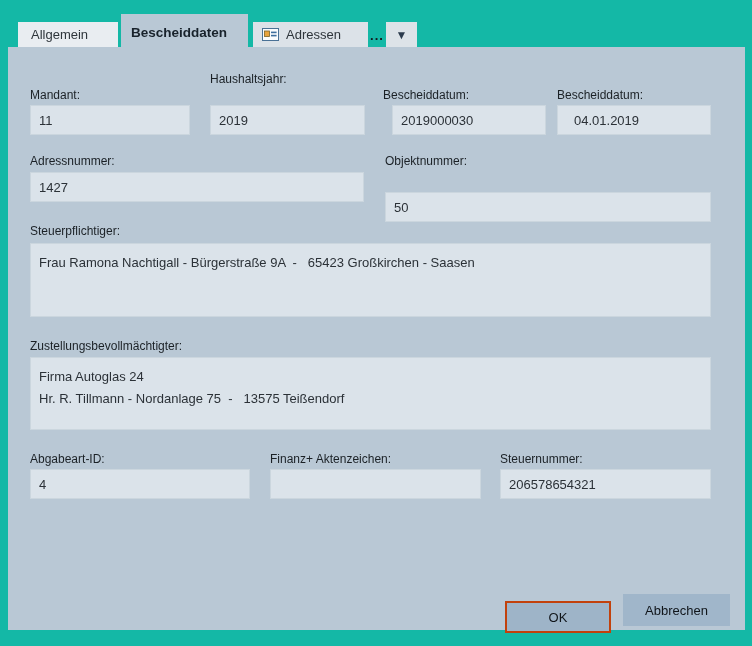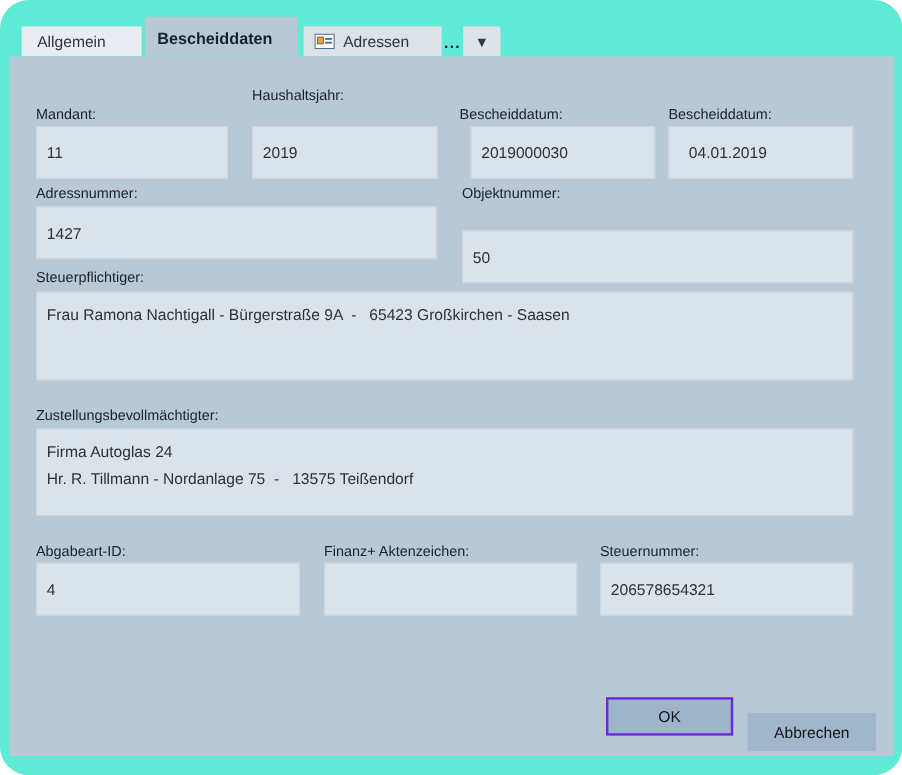--- a/index.html
+++ b/index.html
@@ -1,23 +1,22 @@
 <!DOCTYPE html>
 <html><head>
 <meta charset="utf-8">
 <style>
   html, body { margin: 0; padding: 0; background: #ffffff; }
   * { box-sizing: border-box; }
   #window {
     position: relative;
     width: 752px; height: 646px;
-    background: #5eead4;
+    background: #14b8a6;
     font-family: "Liberation Sans", sans-serif;
     overflow: hidden;
-    border-radius: 24px;
   }
   
   .tab {
     position: absolute;
     display: flex; align-items: center;
     font-size: 13px; color: #2e353b;
     cursor: default;
   }
   .tab-inactive-1 {
     left: 18px; top: 22px; width: 100px; height: 25px;
@@ -55,39 +54,39 @@
     position: absolute; font-size: 12px; color: #1b2126; white-space: nowrap;
   }
   .fld {
     position: absolute;
     background: #dbe3ea;
     border: 1px solid #cbd6de;
     font-family: "Liberation Sans", sans-serif;
     font-size: 13px; color: #2b3137;
     padding: 0 0 0 8px; margin: 0;
   }
-  input.fld { height: 44px; }
+  input.fld { height: 30px; }
   .pad-date { padding-left: 16px; }
   .area {
     padding: 8px 8px 0 8px;
     white-space: pre-wrap;
     line-height: 22px;
     overflow: hidden;
   }
   
   .btn {
     position: absolute; height: 32px;
     font-family: "Liberation Sans", sans-serif;
     font-size: 13px; color: #10151a;
     display: flex; align-items: center; justify-content: center;
     cursor: default; padding: 0;
   }
   #ok-btn {
-    left: 497px; top: 534px; width: 106px;
-    background: #9eb4c8; border: 2px solid #6d28d9;
+    left: 497px; top: 554px; width: 106px;
+    background: #9eb4c8; border: 2px solid #c2410c;
   }
   #cancel-btn {
     left: 615px; top: 547px; width: 107px;
     background: #a0b6ca; border: none;
   }
 </style>
 </head>
 <body>
 
 <div id="window">

